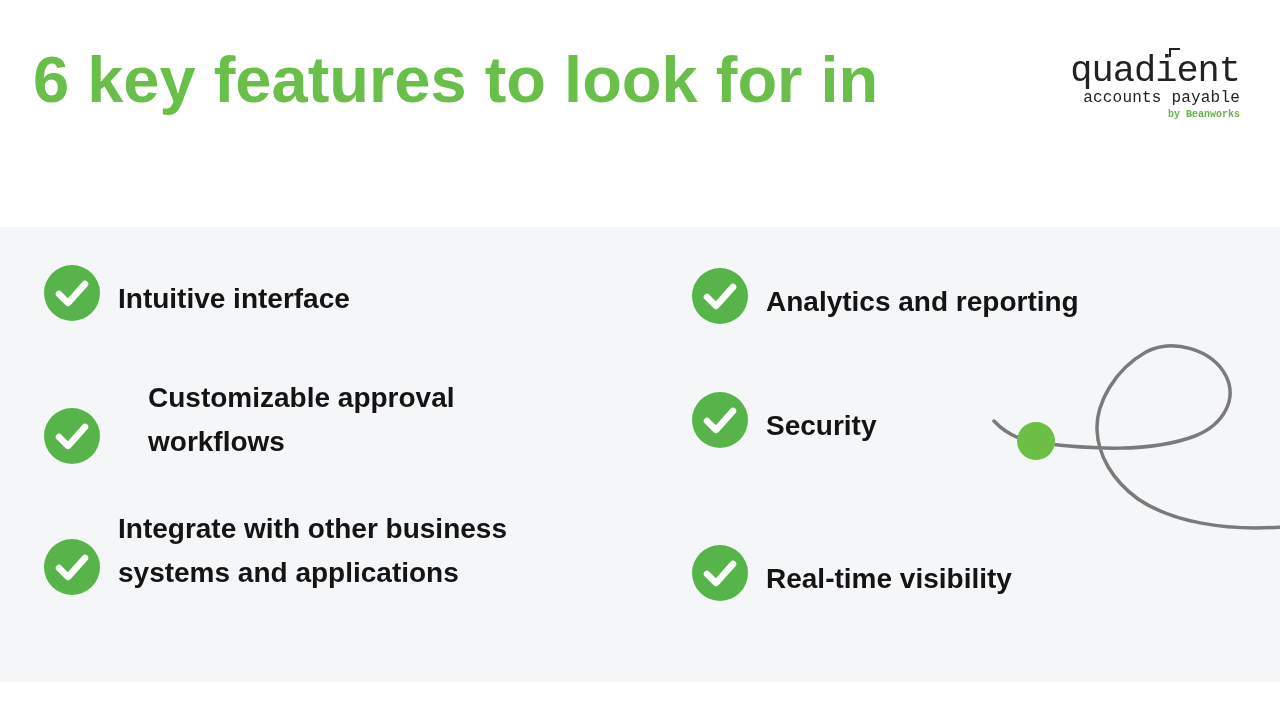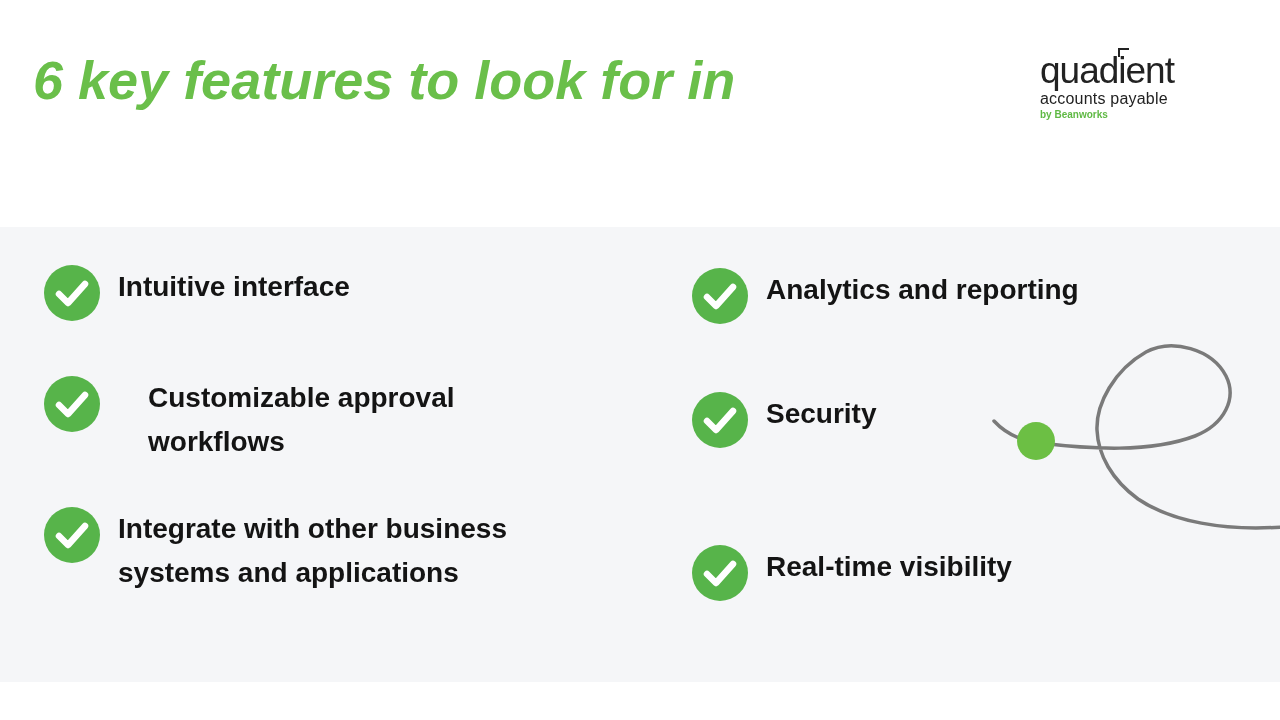--- a/index.html
+++ b/index.html
@@ -14,45 +14,45 @@
   }
   *{margin:0;padding:0;box-sizing:border-box;}
   html,body{width:1280px;height:720px;background:#ffffff;overflow:hidden;}
   body{font-family:"Liberation Sans", sans-serif;}
   .page{position:relative;width:1280px;height:720px;background:#ffffff;}
 
   .panel{position:absolute;left:0;top:227px;width:1280px;height:455px;background:var(--panel-gray);}
 
   .title{
     position:absolute;left:33px;top:46px;width:1160px;
-    font-size:54px;line-height:68px;font-weight:bold;
-    color:var(--title-green);letter-spacing:0px;font-style:italic;
+    font-size:65px;line-height:68px;font-weight:bold;
+    color:var(--title-green);letter-spacing:0px;
   }
 
-  .logo{position:absolute;right:40px;top:52px;width:200px;}
+  .logo{position:absolute;right:40px;top:52px;width:200px;text-align:right;font-family:Liberation Mono, monospace;}
   .logo-wordmark{
     position:relative;display:inline-block;
     font-size:37px;line-height:38px;font-weight:normal;
     color:var(--logo-dark);letter-spacing:-1px;
   }
   .logo-i-mark{
     position:absolute;left:58%;top:-4px;width:11px;height:9px;
     border-top:2.5px solid var(--logo-dark);
     border-left:2.5px solid var(--logo-dark);
   }
   .logo-tagline{
     font-size:16px;line-height:17px;color:var(--logo-dark);
     letter-spacing:0.2px;
   }
   .logo-byline{
     font-size:10px;line-height:16px;font-weight:bold;
     color:var(--byline-green);
   }
 
-  .feature{position:absolute;display:flex;align-items:flex-start;gap:18px;}
+  .feature{position:absolute;display:flex;align-items:flex-end;gap:18px;}
   .check-badge{flex:0 0 56px;width:56px;height:56px;}
   .check-badge svg{display:block;width:56px;height:56px;}
   .check-badge circle{fill:var(--check-green);}
   .check-badge path{stroke:#ffffff;stroke-width:6.5;fill:none;stroke-linecap:round;stroke-linejoin:round;}
   .feature-label{
     font-size:28px;line-height:44px;font-weight:bold;
     color:var(--text-dark);max-width:400px;
   }
 
   .decoration{position:absolute;left:0;top:0;width:1280px;height:720px;pointer-events:none;}

